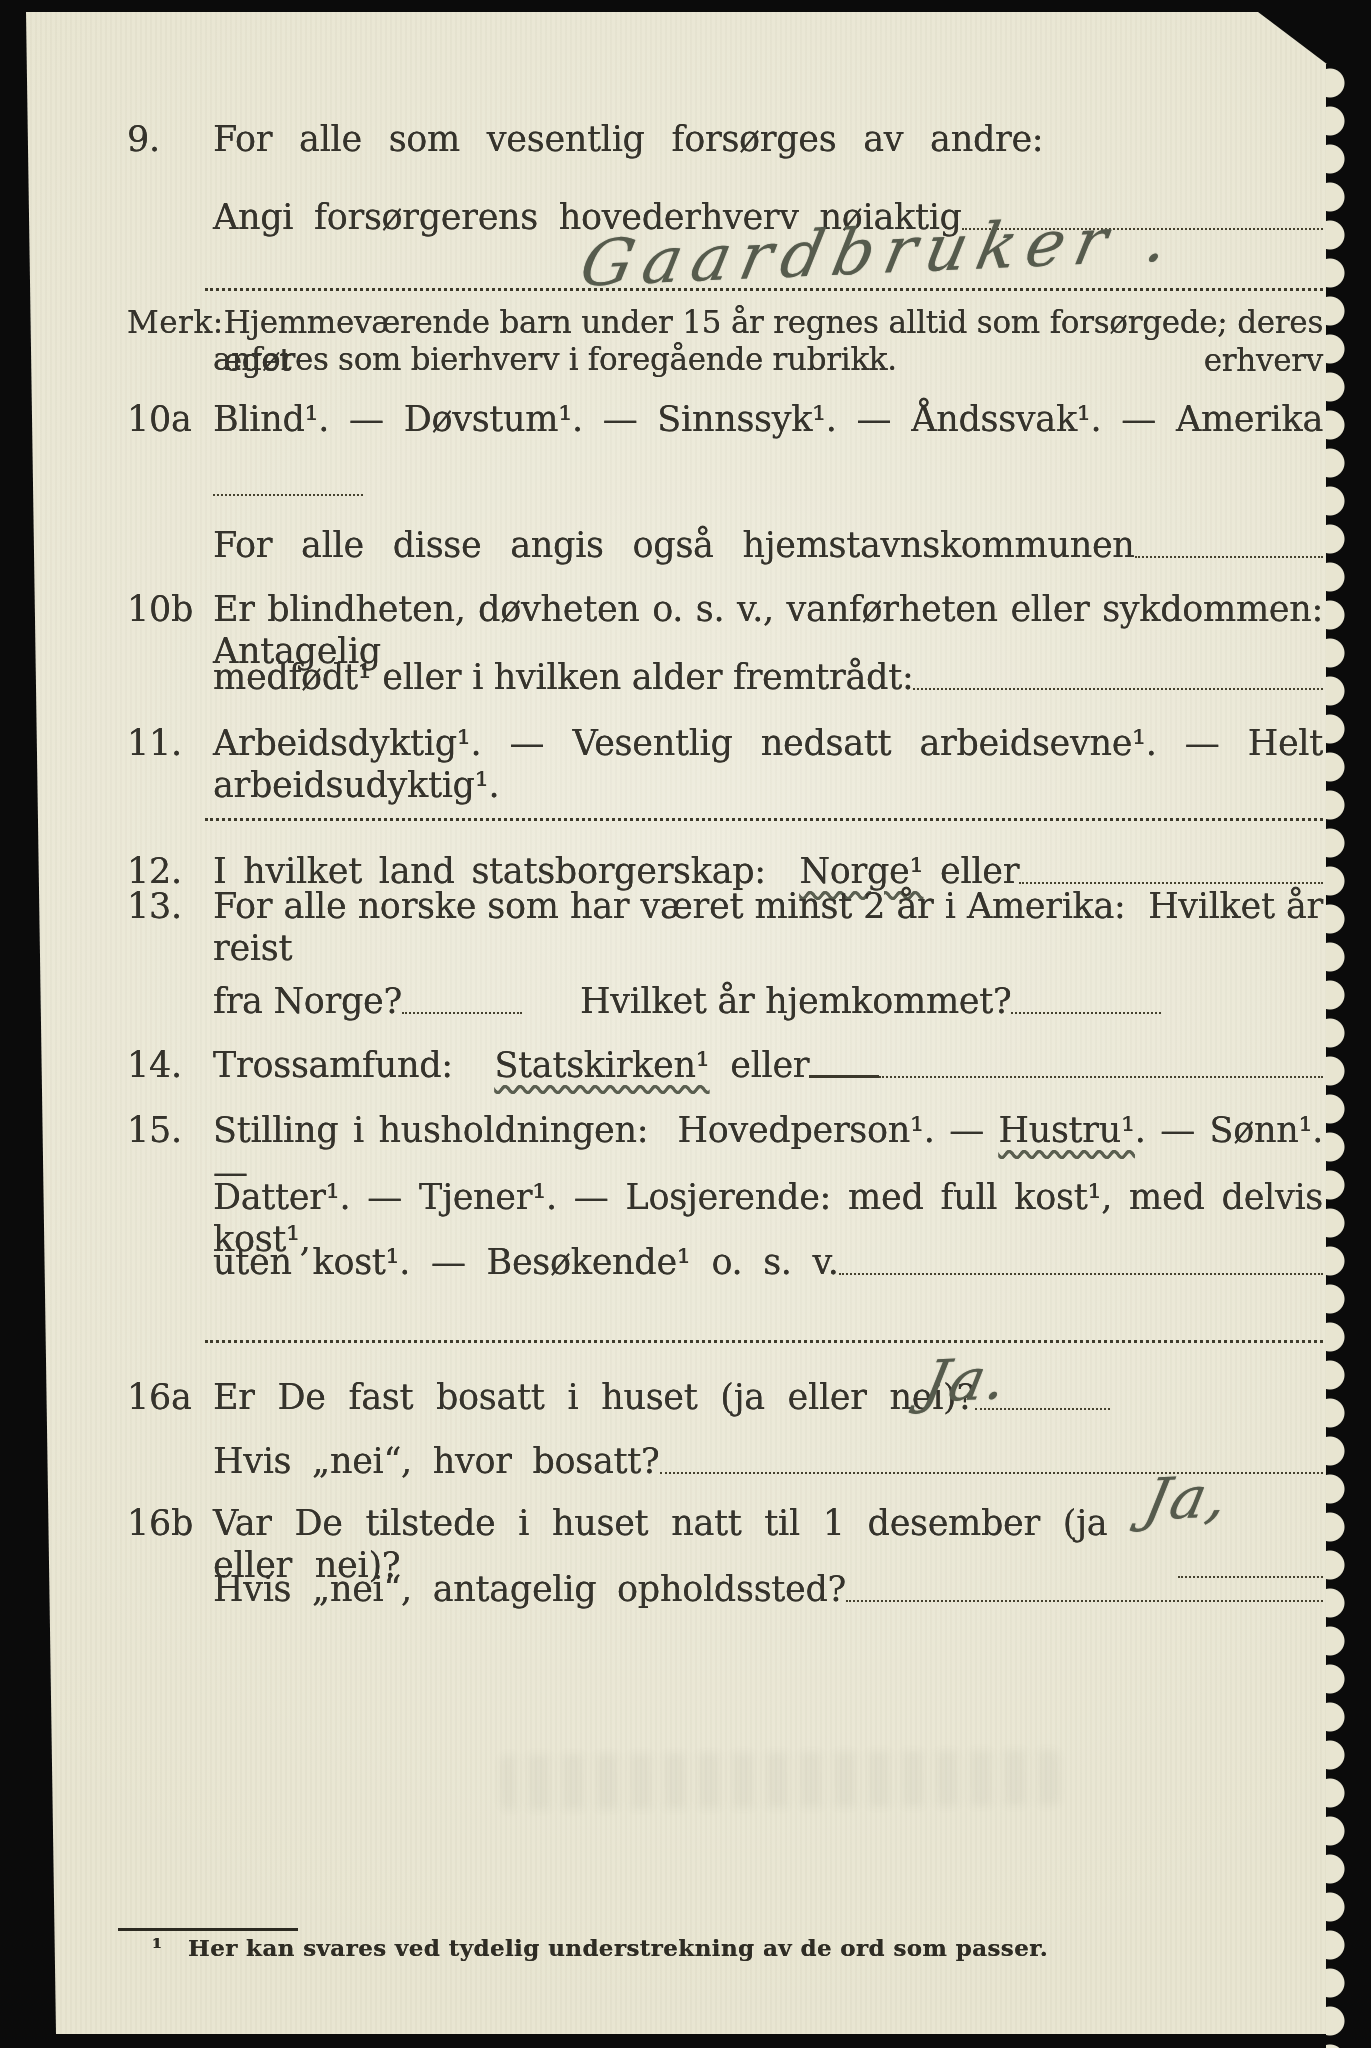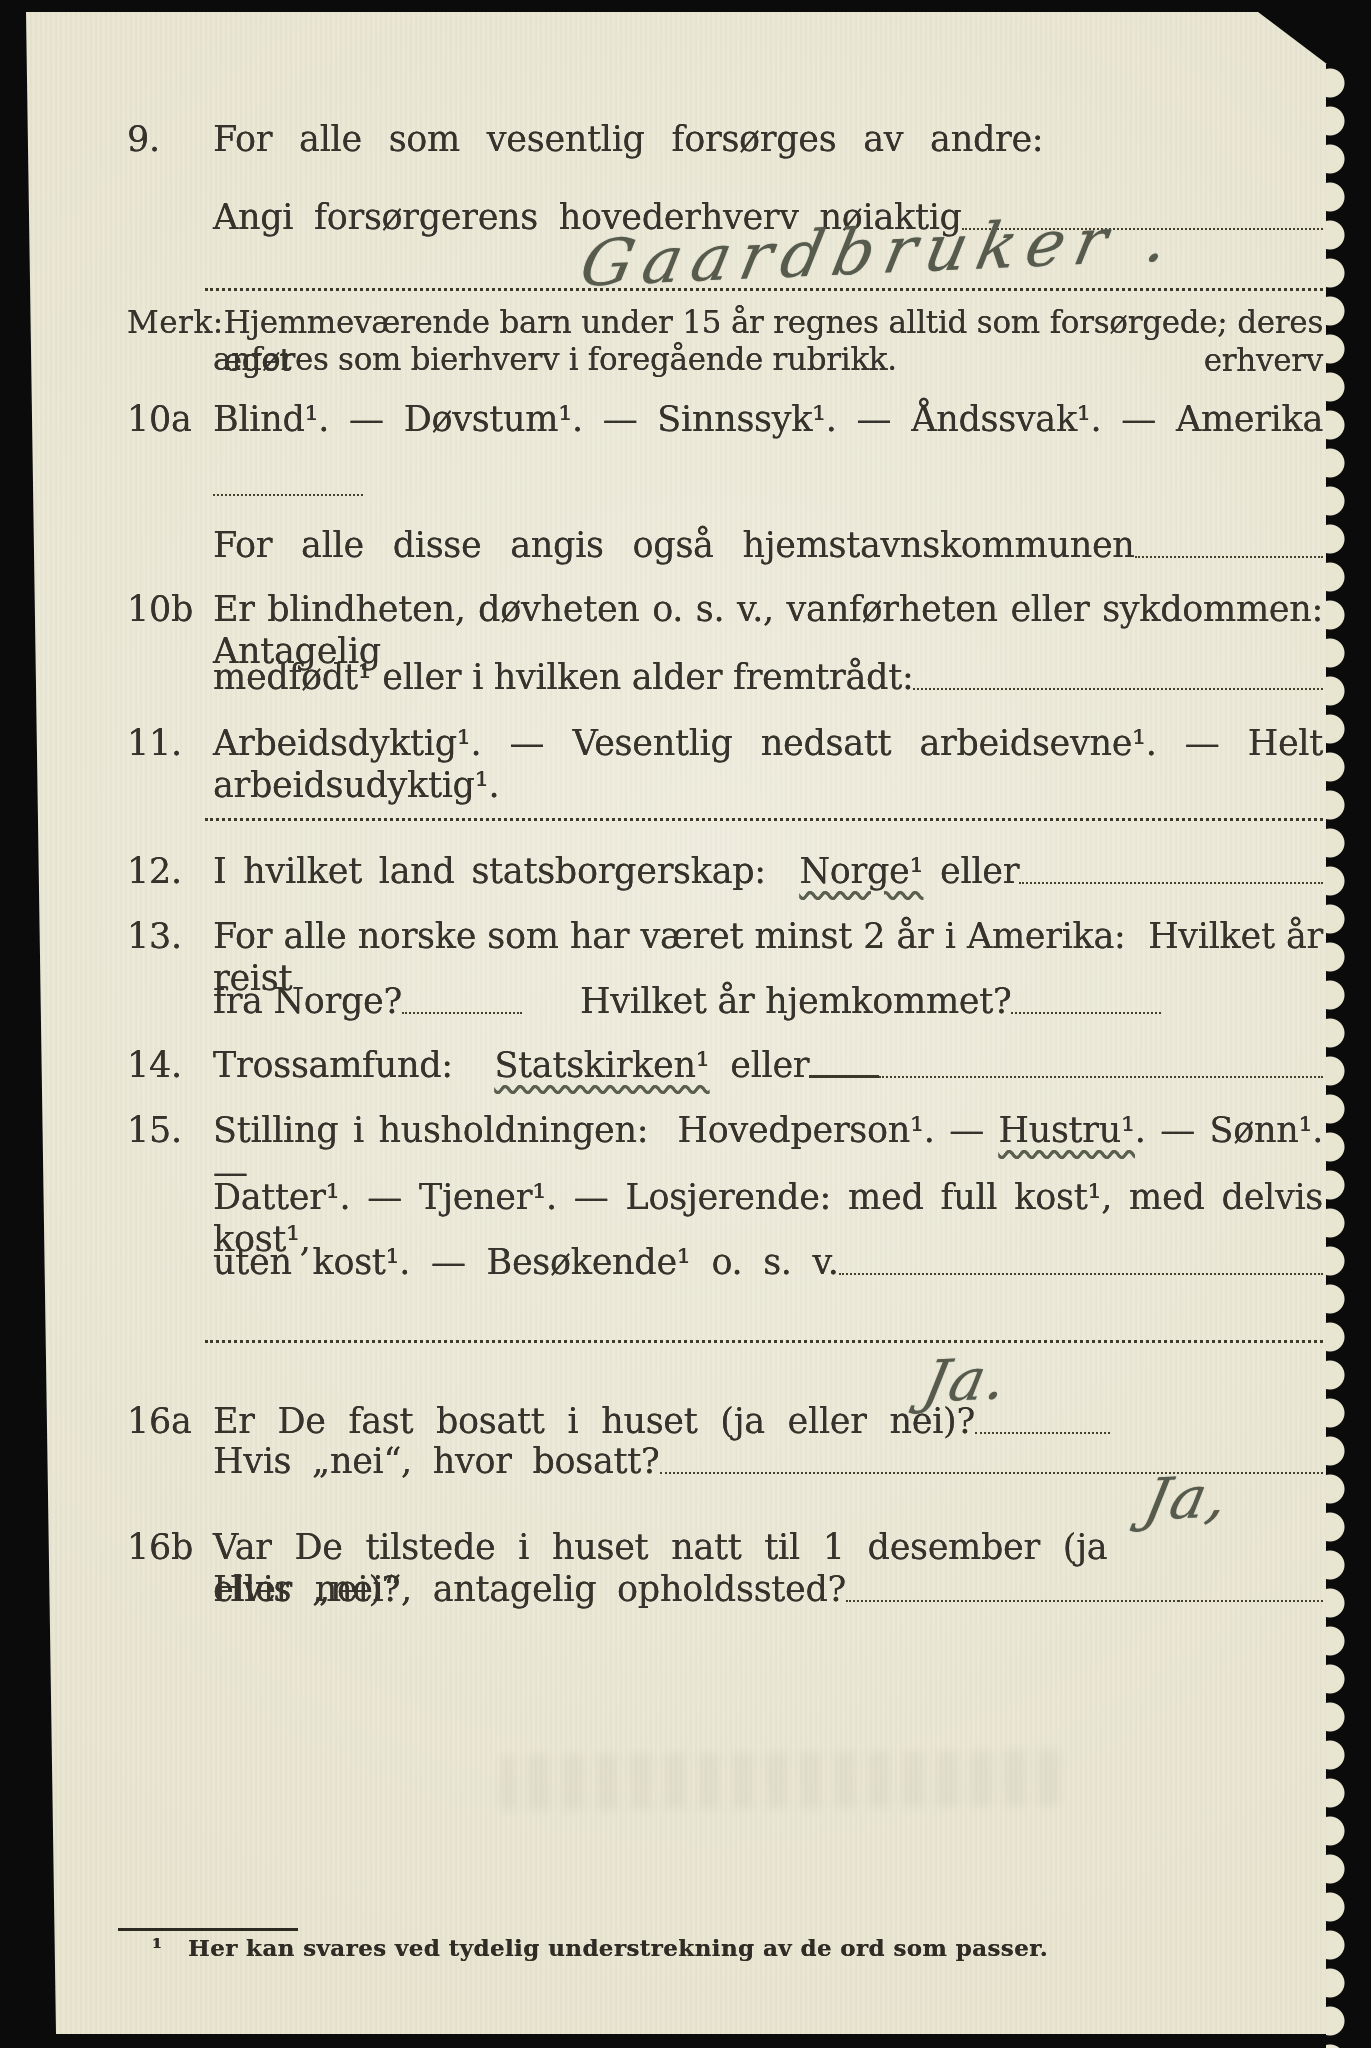--- a/index.html
+++ b/index.html
@@ -31,21 +31,21 @@
     position:absolute; left:127px; right:48px;
     display:flex; align-items:baseline;
     font-size:35px; line-height:42px; letter-spacing:-0.3px;
     text-shadow: 0 0 0.6px rgba(40,38,30,0.85);
     white-space:pre-wrap;
   }
   .num { flex:0 0 86px; white-space:pre; }
   .txt { white-space:pre-wrap; }
   .txt.just { flex:1; text-align:justify; text-align-last:justify; }
   .ws6  { word-spacing:6px; }  .ws8  { word-spacing:8px; }
-  .ws10 { word-spacing:10px; } .ws12 { word-spacing:12px;margin-top:24px; }
+  .ws10 { word-spacing:10px; } .ws12 { word-spacing:12px; }
   .ws16 { word-spacing:16px; } .ws18 { word-spacing:18px; }
   .leader {
     border-bottom:2px dotted #45412f;
     align-self:flex-end; margin-bottom:8px; height:0;
   }
   .leader.fill { flex:1 1 auto; }
   .leader.solidseg { border-bottom:3px solid #3a372a; }
   .spacer { display:inline-block; }
   .divider {
     position:absolute; left:205px; right:48px; height:0;
@@ -151,21 +151,21 @@
   </div>
 
   <div class="divider" style="top:818px"></div>
 
   <div class="row ws6" style="top:850px">
     <span class="num">12.</span>
     <span class="txt"><span>I hvilket land statsborgerskap:  </span><span class="penwavy">Norge¹</span><span> eller</span></span>
     <span class="leader fill"></span>
   </div>
 
-  <div class="row" style="top:915px">
+  <div class="row" style="top:885px">
     <span class="num">13.</span>
     <span class="txt just">For alle norske som har været minst 2 år i Amerika:  Hvilket år reist</span>
   </div>
   <div class="row" style="top:980px">
     <span class="num"> </span>
     <span class="txt">fra Norge?</span>
     <span class="leader" style="flex:0 0 120px"></span>
     <span class="spacer" style="width:58px"></span>
     <span class="txt">Hvilket år hjemkommet?</span>
     <span class="leader" style="flex:0 0 150px"></span>

